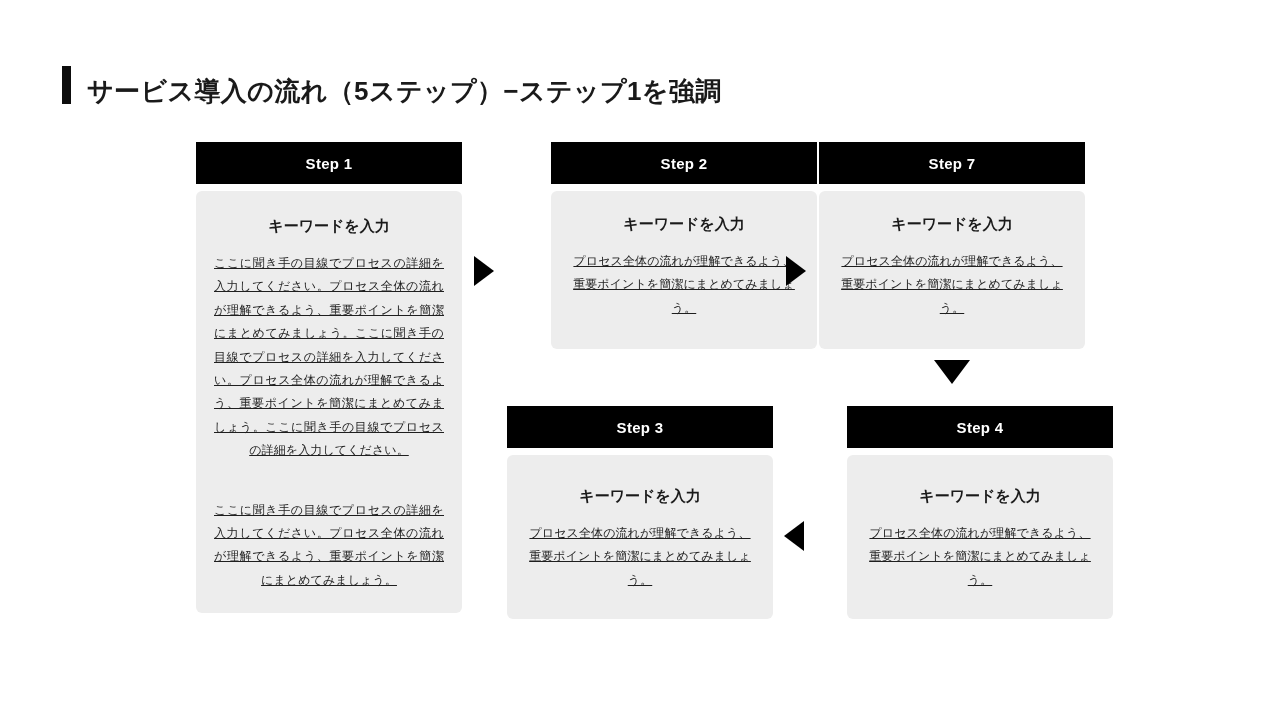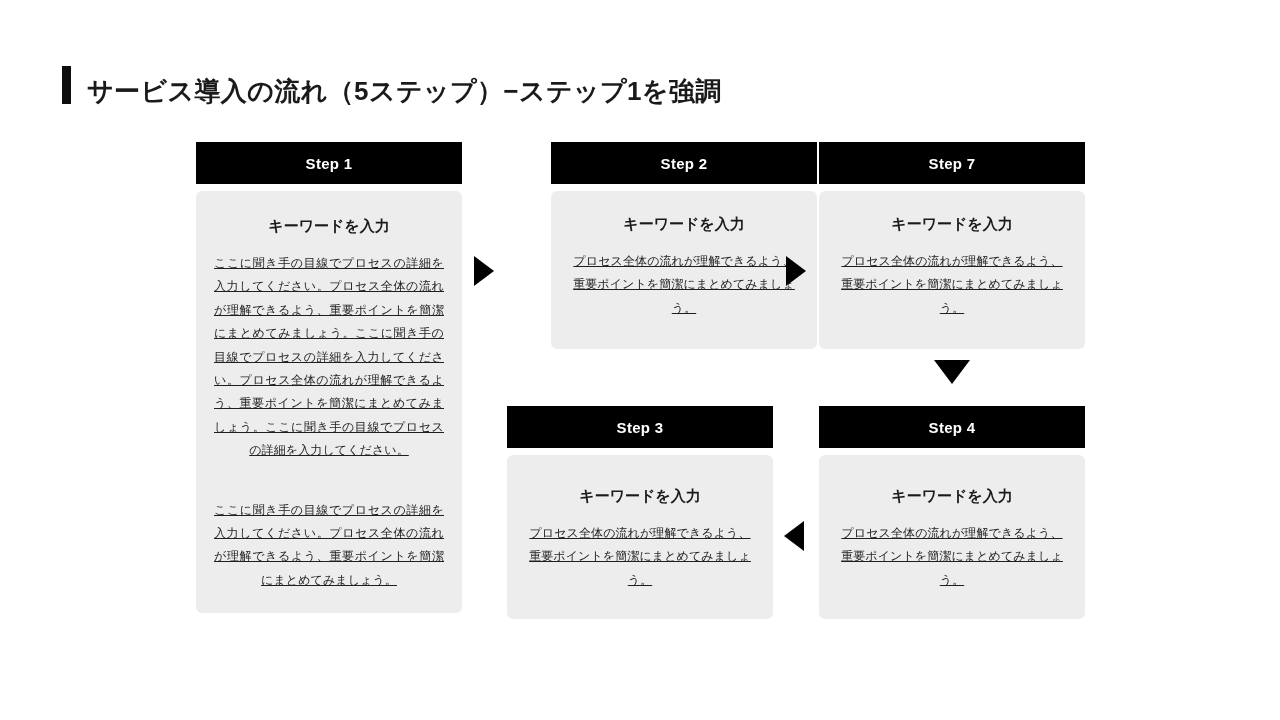--- a/index.html
+++ b/index.html
@@ -107,21 +107,21 @@
 
   #card-step2 { left: 507px; top: 142px; padding-left: 44px; }
   #card-step2 .card-body { min-height: 158px; }
 
   #card-step3 { left: 819px; top: 142px; }
   #card-step3 .card-body { min-height: 158px; }
 
   #card-step5 { left: 507px; top: 406px; }
   #card-step5 .card-body { min-height: 164px; padding-top: 30px; }
 
-  #card-step4 { left: 819px; top: 406px; }
+  #card-step4 { left: 847px; top: 406px; }
   #card-step4 .card-body { min-height: 164px; padding-top: 30px; }
 
   
   .arrow {
     position: absolute;
     width: 0;
     height: 0;
   }
   .arrow-right {
     border-top: 15px solid transparent;

